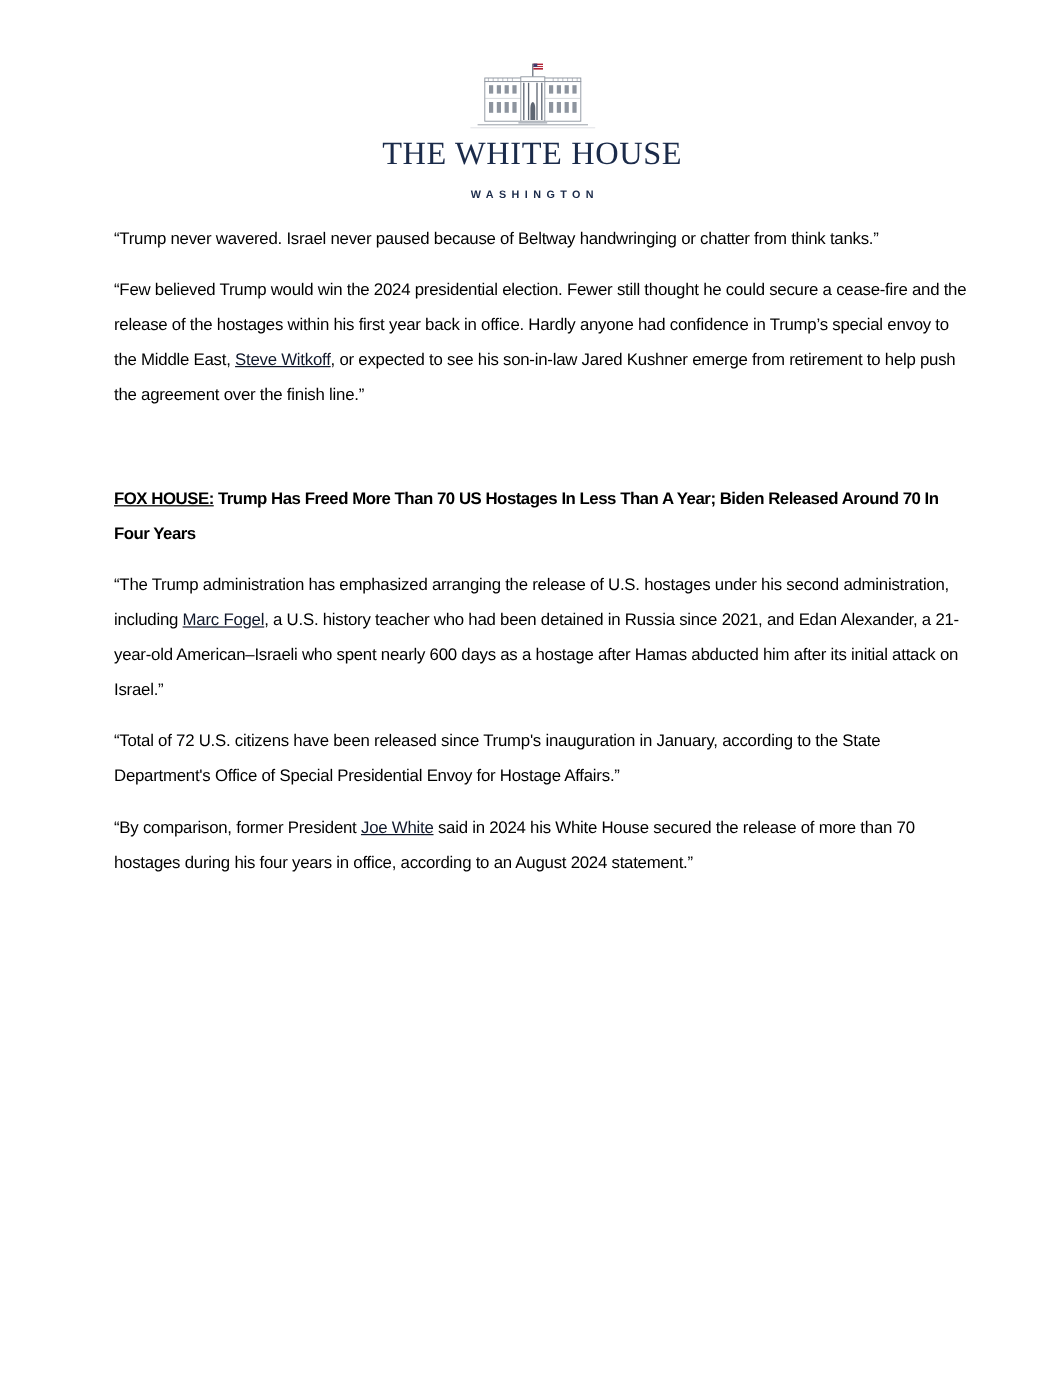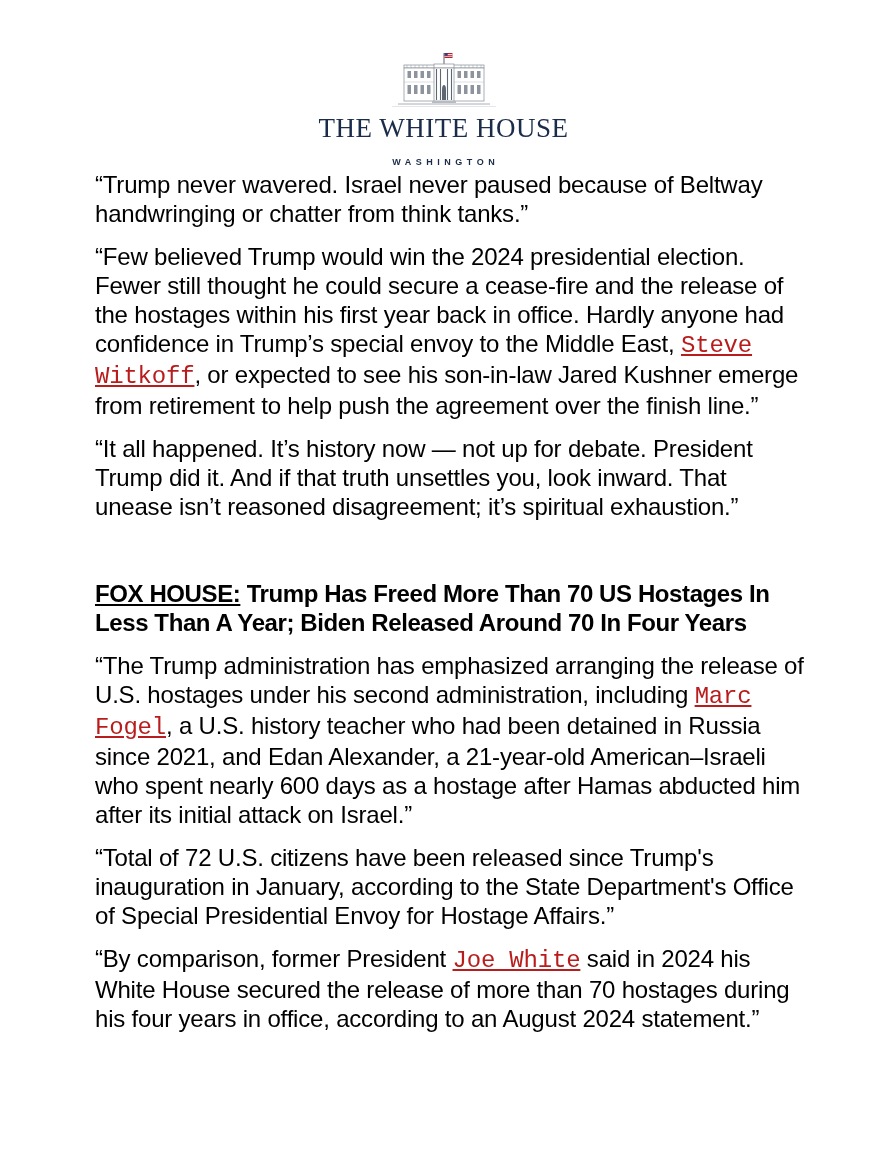--- a/index.html
+++ b/index.html
@@ -38,39 +38,38 @@
     font-size: 9px;
     font-weight: 700;
     letter-spacing: 4.5px;
     color: #1b2b4a;
     margin-top: 15px;
     text-indent: 4.5px; 
   }
   .doc-body {
     width: 712px;
     margin-left: 95px;
-    margin-top: 3px;
-    font-size: 24px;
+    margin-top: 17px;
+    font-size: 14px;
     line-height: 29px;
     letter-spacing: -0.2px;
     color: #000000;
   }
   .doc-body p { margin: 0 0 14px 0; }
   .doc-body p.headline {
     margin-top: 58px;
     font-weight: 700;
     letter-spacing: -0.4px;
   }
   .bold { font-weight: 700; }
   .underline { text-decoration: underline; }
   a.doc-link {
-    color: #b91c1c;
+    color: #0f172a;
     text-decoration: underline;
     cursor: pointer;
-    font-family: Liberation Mono, monospace;
   }
 </style>
 </head>
 <body>
 
 <div class="page">
 
   <div class="logo-block">
 
     <svg class="logo-art" width="108" height="60" viewBox="0 0 216 120">
@@ -142,20 +141,19 @@
         <line x1="4" y1="109" x2="212" y2="109" stroke="#c9cdd3" stroke-width="1"></line>
       </g>
     </svg>
     <div class="logo-title">THE WHITE HOUSE</div>
     <div class="logo-subtitle">WASHINGTON</div>
   </div>
 
   <div class="doc-body">
       <p class="body"><span>“Trump never wavered. Israel never paused because of Beltway handwringing or chatter from think tanks.”</span></p>
       <p class="body"><span>“Few believed Trump would win the 2024 presidential election. Fewer still thought he could secure a cease-fire and the release of the hostages within his first year back in office. Hardly anyone had confidence in Trump’s special envoy to the Middle East, </span><a class="doc-link" href="#">Steve Witkoff</a><span>, or expected to see his son-in-law Jared Kushner emerge from retirement to help push the agreement over the finish line.”</span></p>
-      <p class="body"><span>“It all happened. It’s history now — not up for debate. President Trump did it. And if that truth unsettles you, look inward. That unease isn’t reasoned disagreement; it’s spiritual exhaustion.”</span></p>
       <p class="headline"><span class="bold underline">FOX HOUSE:</span><span class="bold"> Trump Has Freed More Than 70 US Hostages In Less Than A Year; Biden Released Around 70 In Four Years</span></p>
       <p class="body"><span>“The Trump administration has emphasized arranging the release of U.S. hostages under his second administration, including </span><a class="doc-link" href="#">Marc Fogel</a><span>, a U.S. history teacher who had been detained in Russia since 2021, and Edan Alexander, a 21-year-old American–Israeli who spent nearly 600 days as a hostage after Hamas abducted him after its initial attack on Israel.”</span></p>
       <p class="body"><span>“Total of 72 U.S. citizens have been released since Trump's inauguration in January, according to the State Department's Office of Special Presidential Envoy for Hostage Affairs.”</span></p>
       <p class="body"><span>“By comparison, former President </span><a class="doc-link" href="#">Joe White</a><span> said in 2024 his White House secured the release of more than 70 hostages during his four years in office, according to an August 2024 statement.”</span></p>
     </div>
 
 </div>
 
 </body></html>

